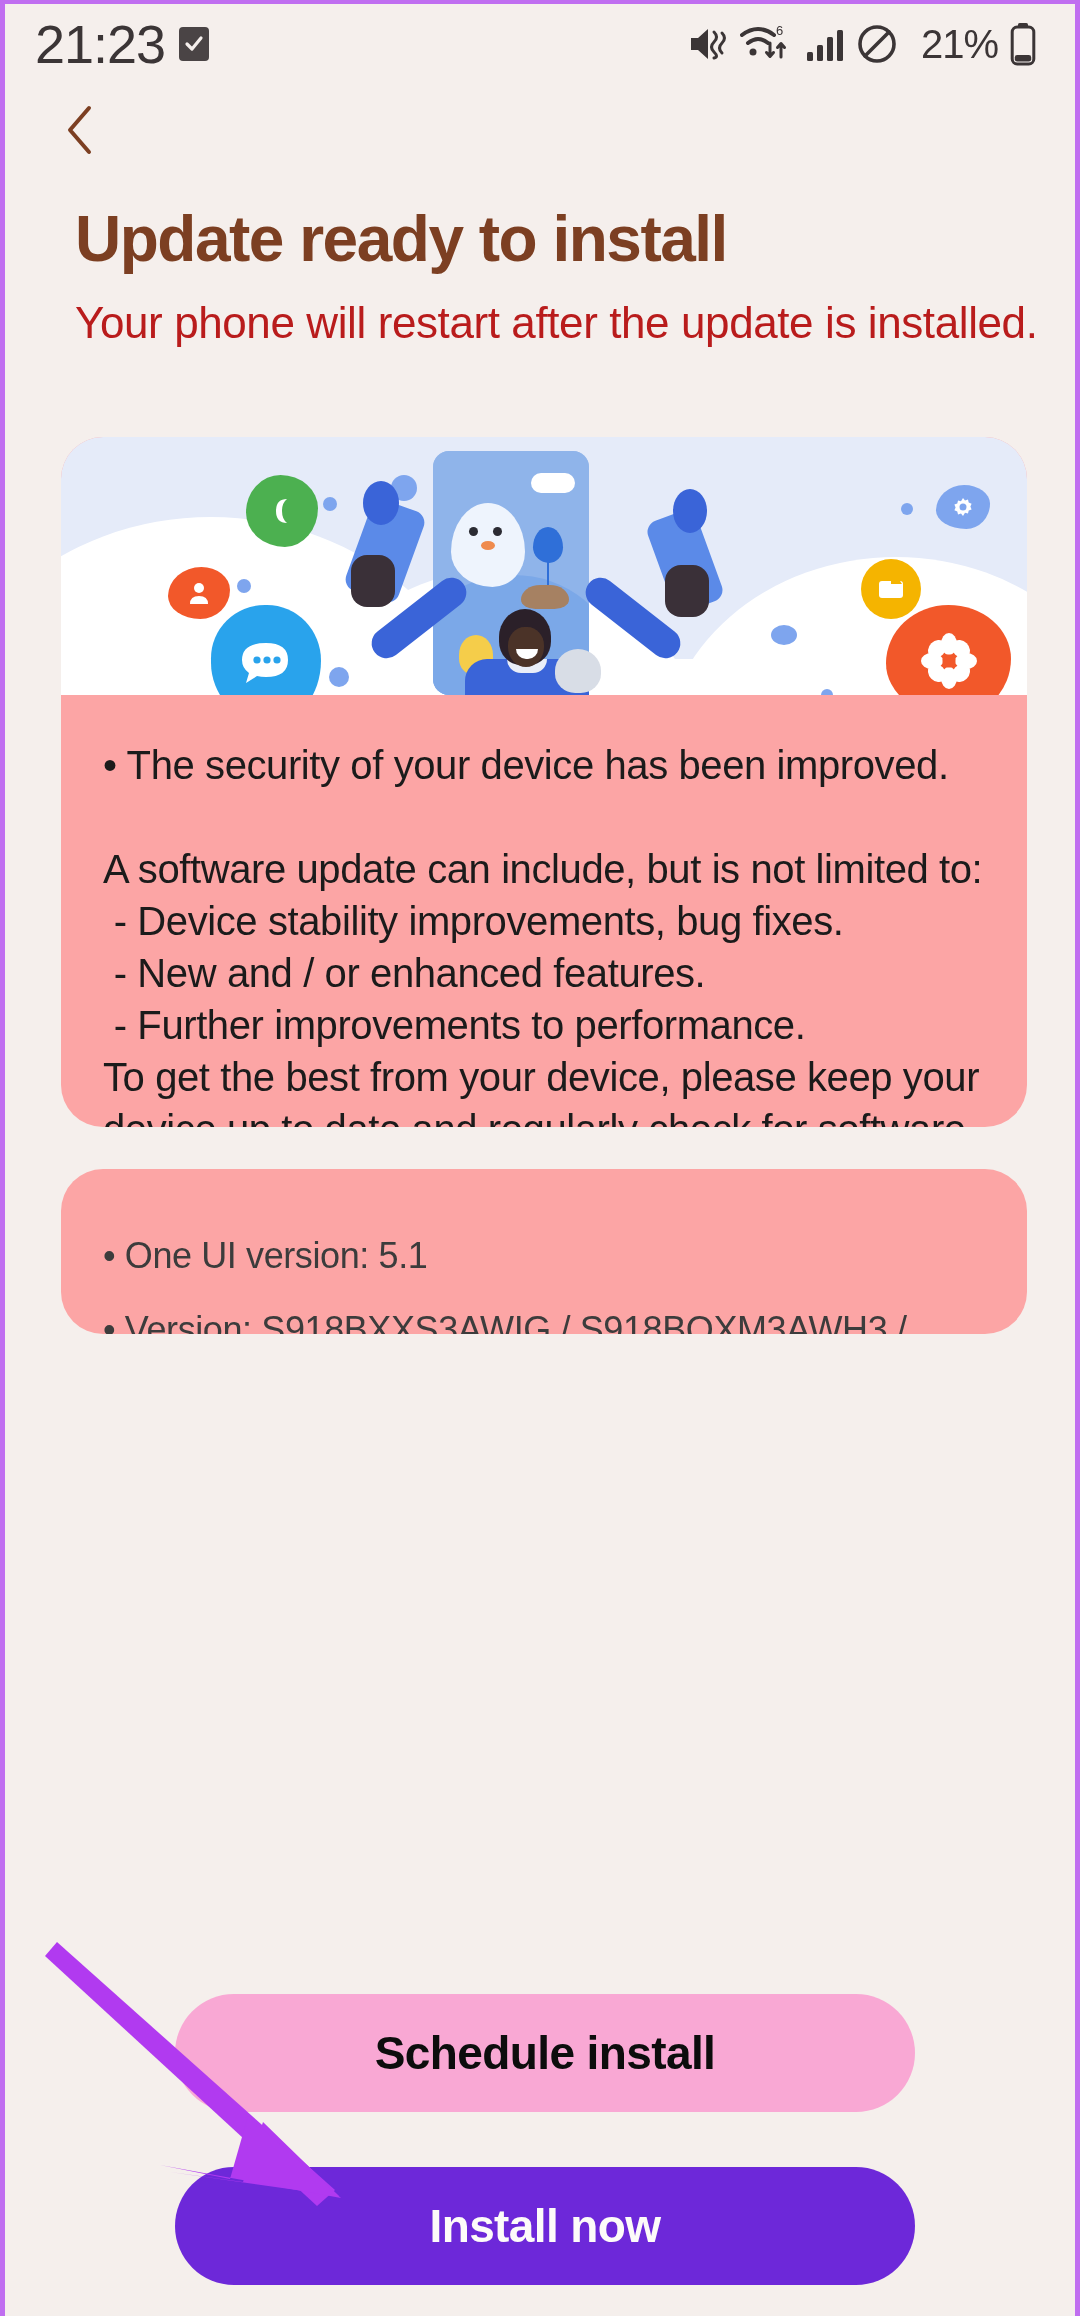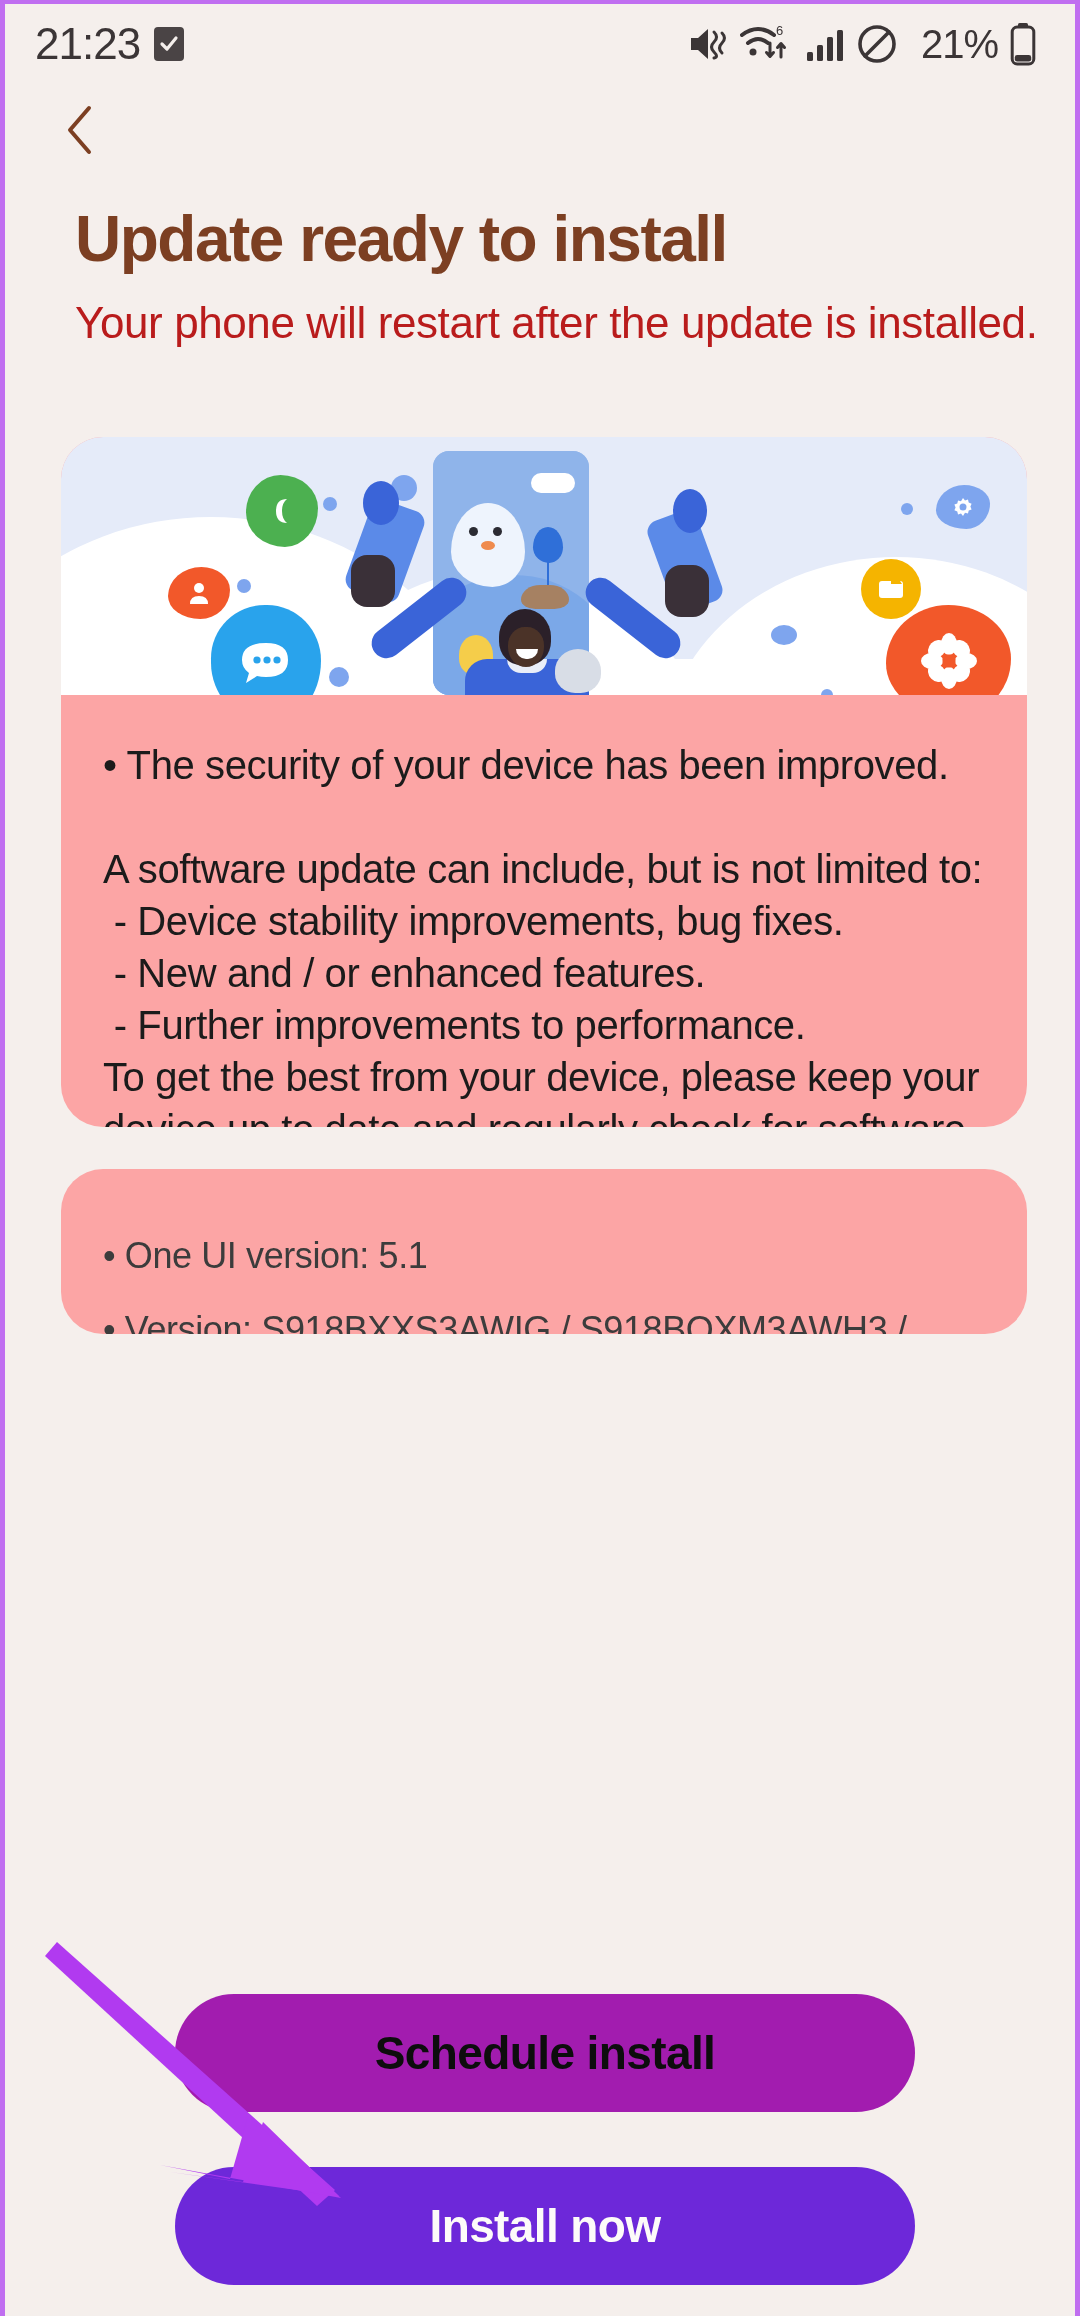--- a/index.html
+++ b/index.html
@@ -16,21 +16,21 @@
 
   
   .statusbar {
     height:80px;
     display:flex;
     align-items:center;
     justify-content:space-between;
     padding:0 38px 0 30px;
   }
   .sb-left { display:flex; align-items:center; gap:14px; }
-  .sb-time { font-size:44px; color:#3b3536; letter-spacing:-1px; }
+  .sb-time { font-size:54px; color:#3b3536; letter-spacing:-1px; }
   .sb-check {
     width:30px; height:34px; background:#4a4445; border-radius:4px;
     display:flex; align-items:center; justify-content:center;
   }
   .sb-check svg { display:block; }
   .sb-right { display:flex; align-items:center; gap:11px; }
   .sb-right svg { display:block; }
   .sb-batt-pct { font-size:40px; color:#3b3536; margin-left:12px; letter-spacing:-1px;}
 
   
@@ -128,21 +128,21 @@
   .info-title { font-size:36px; font-weight:bold; color:#1b1b1b; letter-spacing:-0.4px;}
   .info-line { font-size:36px; line-height:50px; color:#3c3c3c; letter-spacing:-0.4px; margin-top:24px;}
 
   
   .btn {
     position:absolute; left:170px; width:740px; height:118px;
     border-radius:59px; display:flex; align-items:center; justify-content:center;
     font-size:46px; letter-spacing:-0.6px; border:none; cursor:pointer;
     font-family:"Liberation Sans", sans-serif;
   }
-  #btn-schedule { top:1990px; background:#a21caf; color:#0d0d0d; font-weight:bold; }
+  #btn-schedule { top:1990px; background:#f9a8d4; color:#0d0d0d; font-weight:bold; }
   #btn-install  { top:2163px; background:#6d28d9; color:#fdfbf9; font-weight:bold; }
 
   
   #anno { position:absolute; left:0; top:0; width:1080px; height:2316px; pointer-events:none; }
 </style>
 </head>
 <body>
 
 <div class="statusbar">
   <div class="sb-left">

